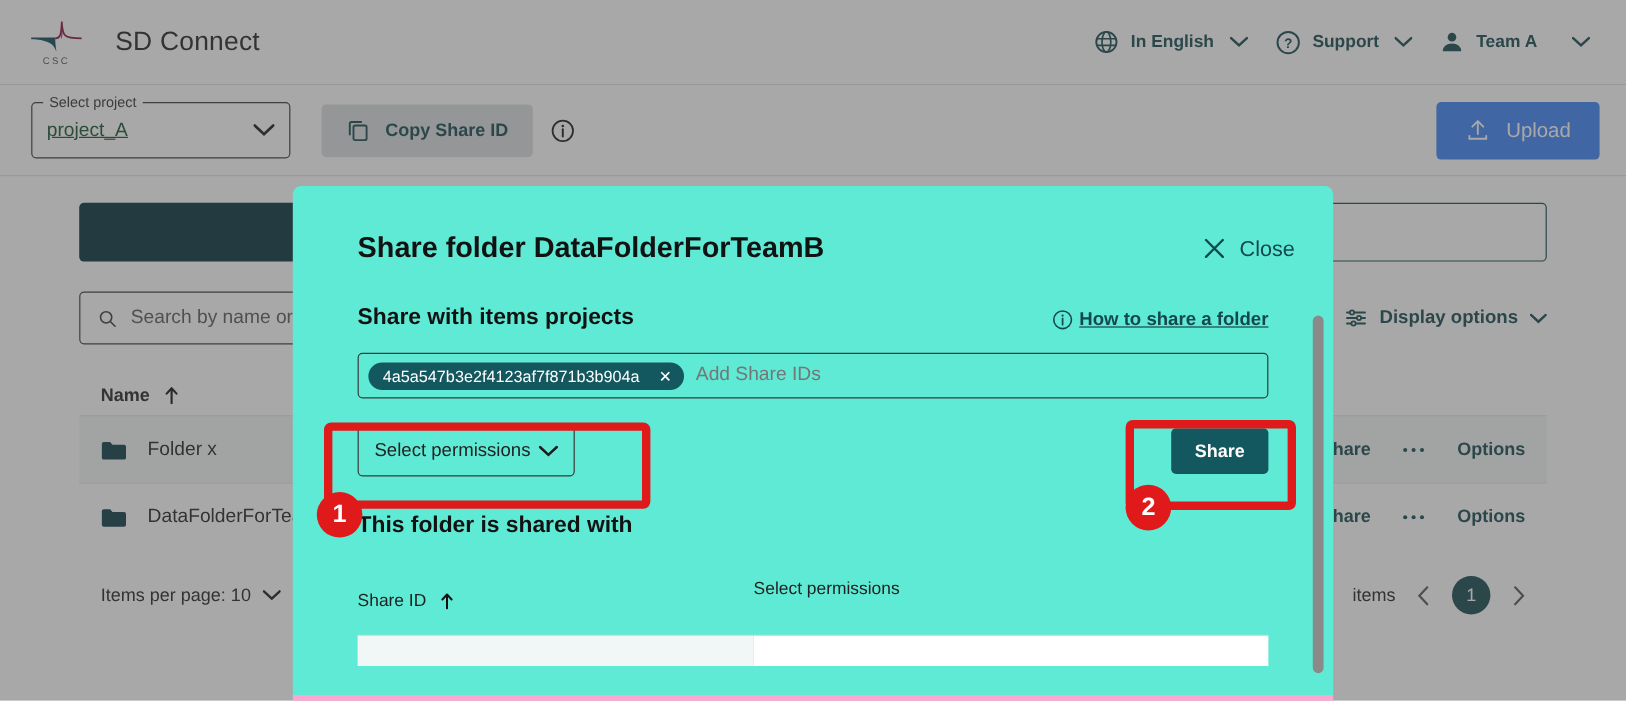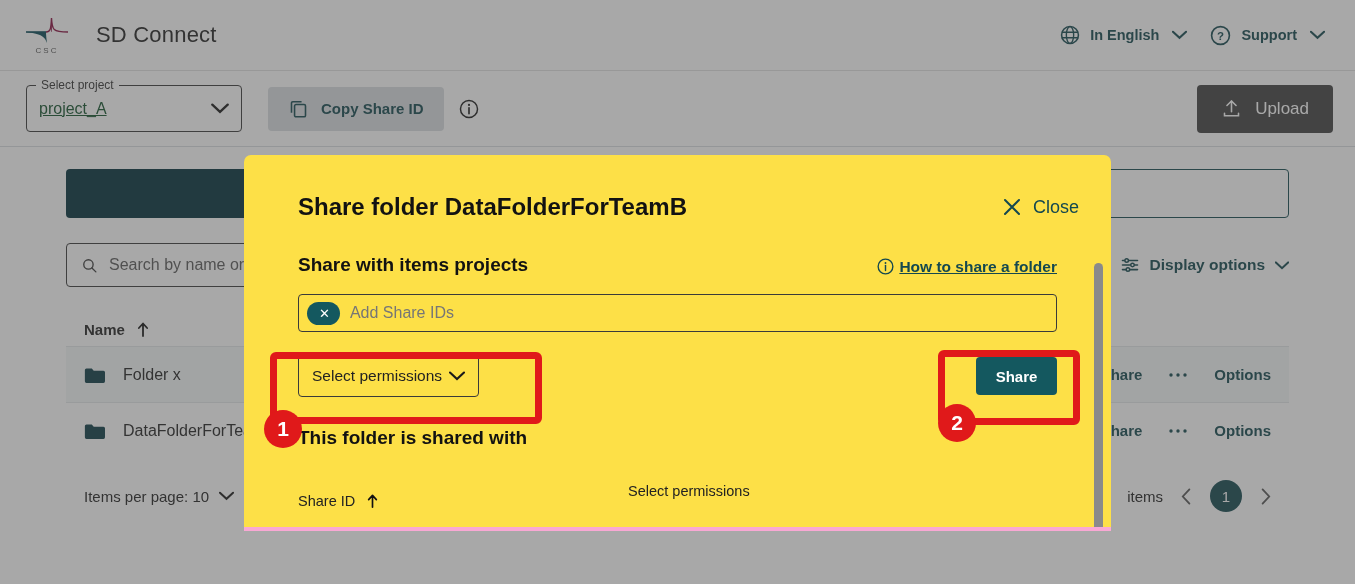--- a/index.html
+++ b/index.html
@@ -44,21 +44,21 @@
   }
   .fieldset .val { font-size: 16px; color: #14532d; text-decoration: underline; }
   .fieldset .chev { position: absolute; right: 12px; }
   .copy-btn {
     margin-left: 26px; height: 44px; background: #d9dde0; border-radius: 4px;
     display: flex; align-items: center; gap: 12px; padding: 0 20px;
     color: #14484f; font-size: 15px; font-weight: bold; cursor: pointer;
   }
   .info-icon-btn { margin-left: 14px; cursor: pointer; display: flex; }
   .upload-btn {
-    margin-left: auto; margin-right: 22px; height: 48px; background: #404040;
+    margin-left: auto; margin-right: 22px; height: 48px; background: #3b82f6;
     border-radius: 4px; display: flex; align-items: center; gap: 13px;
     padding: 0 24px; color: #fff; font-size: 17px; cursor: pointer;
   }
 
   
   .content { position: absolute; left: 0; top: 147px; width: 1355px; bottom: 0; background: #fff; }
   .tabs { display: flex; margin: 22px 66px 0 66px; }
   .tab {
     height: 49px; display: flex; align-items: center; justify-content: center;
     font-size: 16px; cursor: pointer; padding: 0 20px;
@@ -96,23 +96,23 @@
     width: 32px; height: 32px; border-radius: 50%; background: #14484f; color: #fff;
     display: flex; align-items: center; justify-content: center; font-size: 15px; cursor: pointer;
   }
   .pgchev { cursor: pointer; color: #555; }
 
   
   .overlay { position: absolute; inset: 0; background: rgba(70,70,70,0.47); }
 
   
   .modal {
-    position: absolute; left: 244px; top: 155px; width: 867px; height: 376px;
-    background: #fde047; border-radius: 7px 7px 0 0; overflow: hidden;
-    border-bottom: 4px solid #f9a8d4;
+    position: absolute; left: 244px; top: 155px; width: 867px; height: 430px;
+    background: #5eead4; border-radius: 7px 7px 0 0; overflow: hidden;
+    border-bottom: 6px solid #f9a8d4;
   }
   .modal-head { display: flex; align-items: center; padding: 38px 32px 0 54px; }
   .modal-title { font-size: 24px; font-weight: bold; color: #121212; }
   .close-btn { margin-left: auto; display: flex; align-items: center; gap: 11px; color: #14484f; font-size: 18px; cursor: pointer; }
 
   .modal-body { padding: 0 54px 0 54px; position: relative; }
   .sec-row { display: flex; align-items: flex-end; margin-top: 33px; }
   .sec-title { font-size: 19px; font-weight: bold; color: #121212; }
   .howto { margin-left: auto; display: flex; align-items: center; gap: 4px; color: #14484f; font-size: 15.5px; font-weight: bold; cursor: pointer; }
   .howto .u { text-decoration: underline; }
@@ -194,20 +194,30 @@
             <path d="M1 1.5 L8 8 L15 1.5" fill="none" stroke="#14484f" stroke-width="2.2" stroke-linecap="round"></path>
           </svg>
         </div>
         <div class="hitem">
           <svg width="23" height="23" viewBox="0 0 24 24">
             <circle cx="12" cy="12" r="9.3" fill="none" stroke="#14484f" stroke-width="1.7"></circle>
             <text x="12" y="16.6" font-size="12" fill="#14484f" text-anchor="middle" font-family="Liberation Sans">?</text>
           </svg>
           <span>Support</span>
           <svg class="chev" width="15" height="10" viewBox="0 0 16 10">
+            <path d="M1 1.5 L8 8 L15 1.5" fill="none" stroke="#14484f" stroke-width="2.2" stroke-linecap="round"></path>
+          </svg>
+        </div>
+        <div class="hitem">
+          <svg width="22" height="22" viewBox="0 0 24 24">
+            <circle cx="12" cy="7.6" r="3.9" fill="#14484f"></circle>
+            <path d="M3.6 20.5c0-4.7 3.8-7.2 8.4-7.2s8.4 2.5 8.4 7.2z" fill="#14484f"></path>
+          </svg>
+          <span>Team A</span>
+          <svg class="chev" width="15" height="10" viewBox="0 0 16 10" style="margin-left:20px">
             <path d="M1 1.5 L8 8 L15 1.5" fill="none" stroke="#14484f" stroke-width="2.2" stroke-linecap="round"></path>
           </svg>
         </div>
       </div>
     </div>
 
     <div class="toolbar">
       <div class="fieldset">
         <span class="legend">Select project</span>
         <span class="val">project_A</span>
@@ -352,20 +362,21 @@
             <circle cx="12" cy="12" r="9.3" fill="none" stroke="#14484f" stroke-width="1.7"></circle>
             <circle cx="12" cy="7.6" r="1.2" fill="#14484f"></circle>
             <path d="M12 10.6v6.6" stroke="#14484f" stroke-width="1.8" stroke-linecap="round"></path>
           </svg>
           <span class="u">How to share a folder</span>
         </div>
       </div>
 
       <div class="chipfield">
         <div class="chip">
+          <span>4a5a547b3e2f4123af7f871b3b904a</span>
           <span class="x">✕</span>
         </div>
         <span class="chipph">Add Share IDs</span>
       </div>
 
       <div class="ctrlrow">
         <div class="permsel">
           <span>Select permissions</span>
           <svg class="chev" width="16" height="10" viewBox="0 0 16 10">
             <path d="M1 1.5 L8 8 L15 1.5" fill="none" stroke="#1a1a1a" stroke-width="2.1" stroke-linecap="round"></path>

